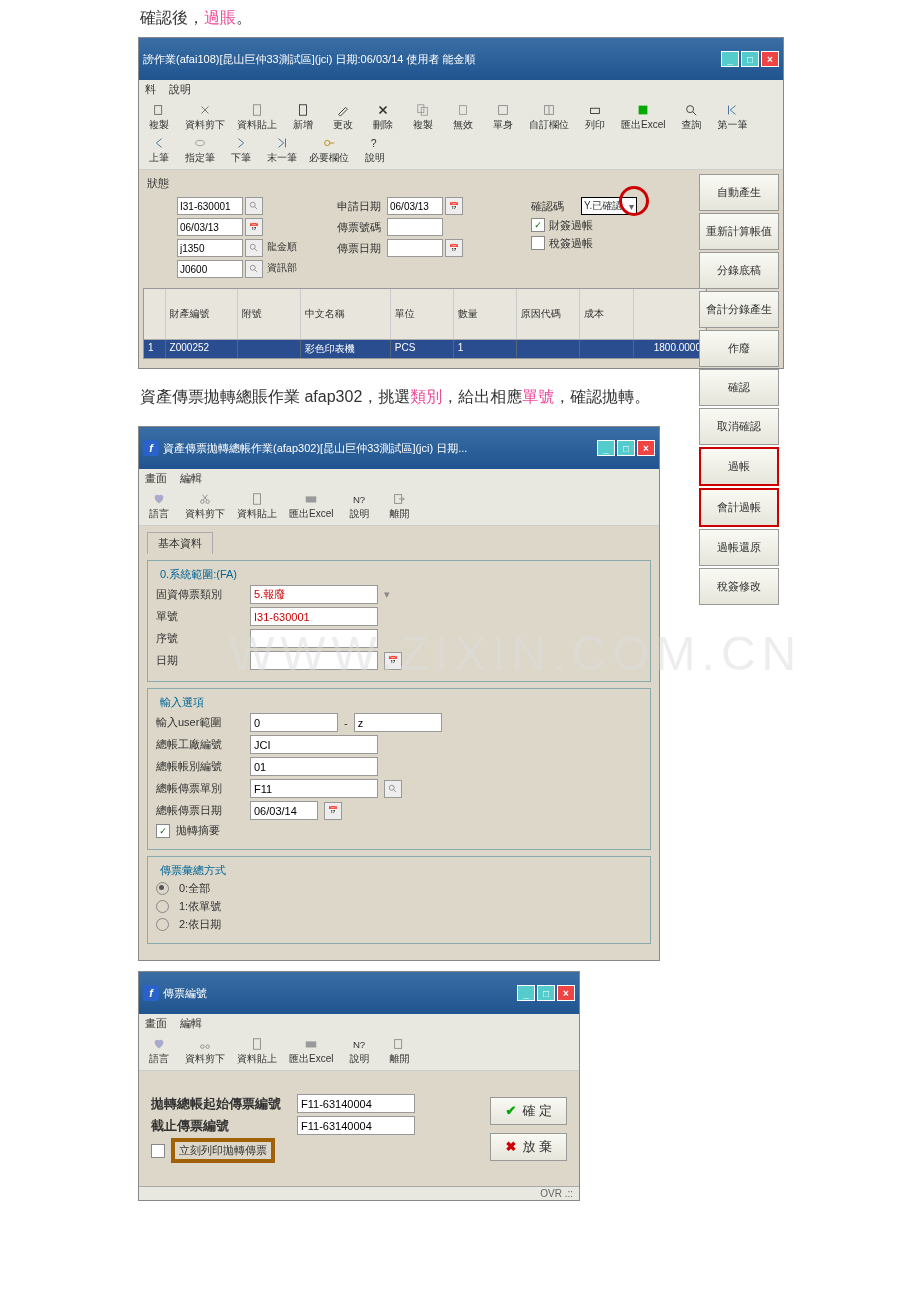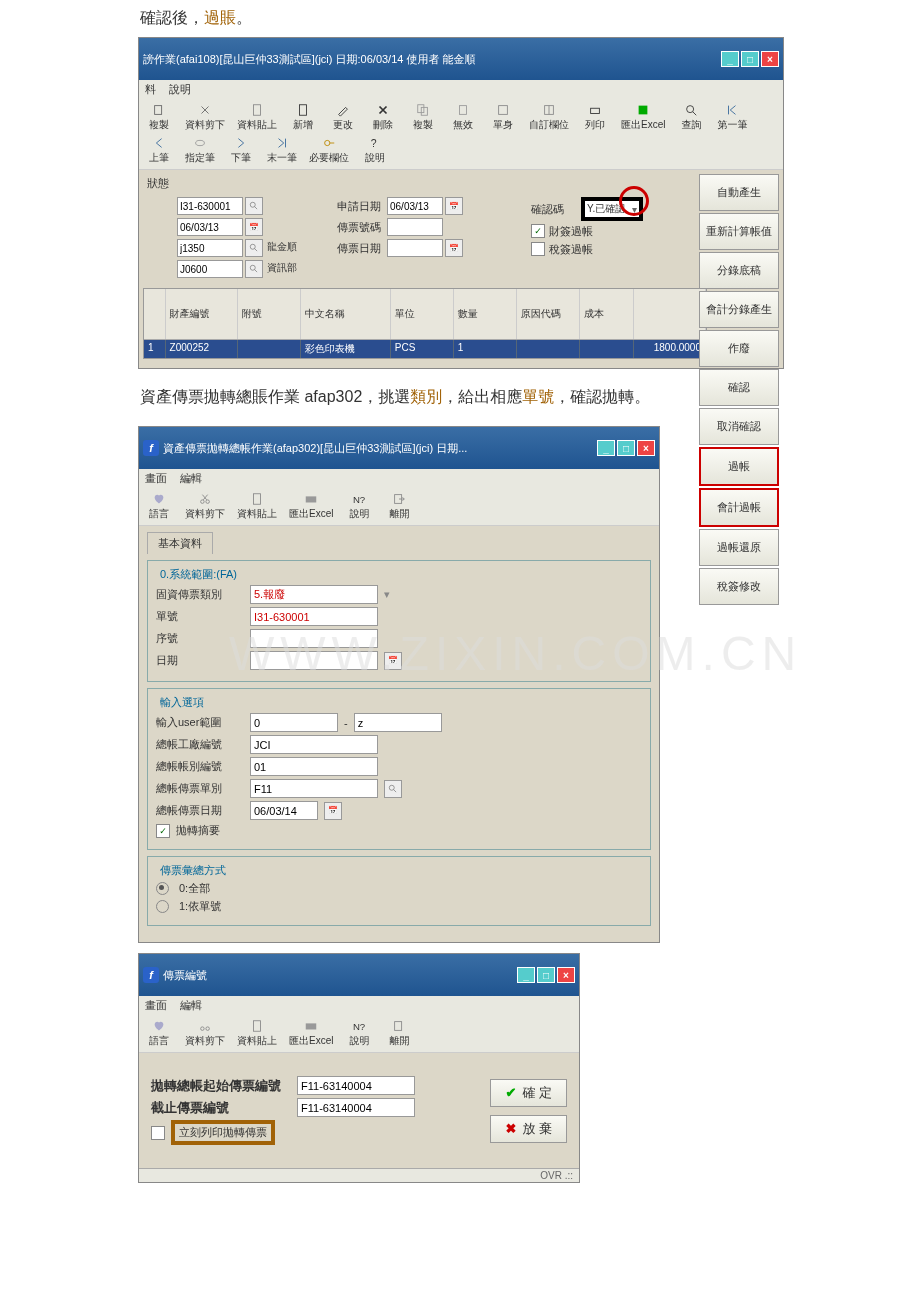--- a/index.html
+++ b/index.html
@@ -1,17 +1,17 @@
 <!DOCTYPE html>
 <html><head>
 <meta charset="utf-8">
 <style>
 body{margin:0;font-family:"Microsoft JhengHei",Arial,sans-serif;font-size:12px;background:#fff;color:#333;width:920px}
 .doc-text{font-size:16px;padding:8px 0 8px 140px}
-.doc-text .red{color:#a16207}
+.doc-text .red{color:#ec4899}
 .win{margin:0 138px 10px 138px;border:1px solid #888}
 .titlebar{background:linear-gradient(#3a6ea5,#1f5490);color:#fff;padding:13px 4px;display:flex;align-items:center;font-size:11px}
 .titlebar .t-text{flex:1}
 .titlebar .wbtn{width:16px;height:14px;margin-left:2px;background:#4a8;display:flex;align-items:center;justify-content:center;font-weight:bold;font-size:10px;border:1px solid #fff}
 .titlebar .wbtn.min{background:#5cc}
 .titlebar .wbtn.max{background:#5cc}
 .titlebar .wbtn.close{background:#e44;color:#fff}
 .menubar{background:#e8e8e0;padding:2px 6px;font-size:11px}
 .menubar span{margin-right:10px}
 .toolbar{background:#e8e8e0;display:flex;padding:2px 0;border-bottom:1px solid #ccc;flex-wrap:wrap}
@@ -27,21 +27,21 @@
 .inp{background:#fff;border:1px solid #999;height:16px;padding:0 2px;font-size:10px}
 .inp.w60{width:60px}
 .inp.w50{width:50px}
 .inp.w40{width:40px}
 .mag{width:16px;height:16px;border:1px solid #999;background:#eee;display:flex;align-items:center;justify-content:center}
 .mag svg{width:10px;height:10px}
 .dtico{width:16px;height:16px;border:1px solid #999;background:#eee;font-size:8px;display:flex;align-items:center;justify-content:center}
 .chk-row{display:flex;align-items:flex-start;gap:4px;font-size:11px}
 .chk{width:12px;height:12px;border:1px solid #888;background:#fff;display:flex;align-items:center;justify-content:center}
 .chk.on::after{content:"✓";font-size:9px;color:#060}
-.combo{background:#fff;border:4px solid #000000;height:16px;padding:0 2px;font-size:10px;width:50px;display:flex;align-items:center}
+.combo{background:#fff;border:1px solid #000000;height:16px;padding:0 2px;font-size:10px;width:50px;display:flex;align-items:center}
 .combo::after{content:"▾";margin-left:auto;color:#666}
 .circle-mark{position:absolute;border:3px solid #c00;border-radius:50%;width:24px;height:24px;pointer-events:none}
 .sidebtns{position:absolute;right:4px;top:4px;display:flex;flex-direction:column;gap:2px}
 .sbtn{background:linear-gradient(#fafaf5,#e5e5da);border:1px solid #999;padding:10px 6px;font-size:11px;text-align:center;min-width:52px}
 .sbtn.highlight{border:2px solid #c00}
 .table{margin-top:6px;background:#fff;border:1px solid #999}
 .table-hd{display:flex;background:#e8e6dc;border-bottom:1px solid #aaa}
 .table-hd div{padding:18px 4px;font-size:10px;border-right:1px solid #ccc}
 .table-row{display:flex;background:#2a4d8f;color:#fff}
 .table-row div{padding:2px 4px;font-size:10px;border-right:1px solid #567;overflow:hidden}
@@ -436,20 +436,24 @@
     <div class="fieldset">
       <div class="fs-title">傳票彙總方式</div>
       <div class="frm-row">
           <span class="radio on"></span>
           <span>0:全部</span>
         </div>
       <div class="frm-row">
           <span class="radio"></span>
           <span>1:依單號</span>
         </div>
+      <div class="frm-row">
+          <span class="radio"></span>
+          <span>2:依日期</span>
+        </div>
     </div>
   </div>
 </div>
 
 <div class="win win3">
   <div class="titlebar">
     <span class="f-icon">f</span>
     <span class="t-text">傳票編號</span>
     <span class="wbtn min">_</span>
     <span class="wbtn max">□</span>

